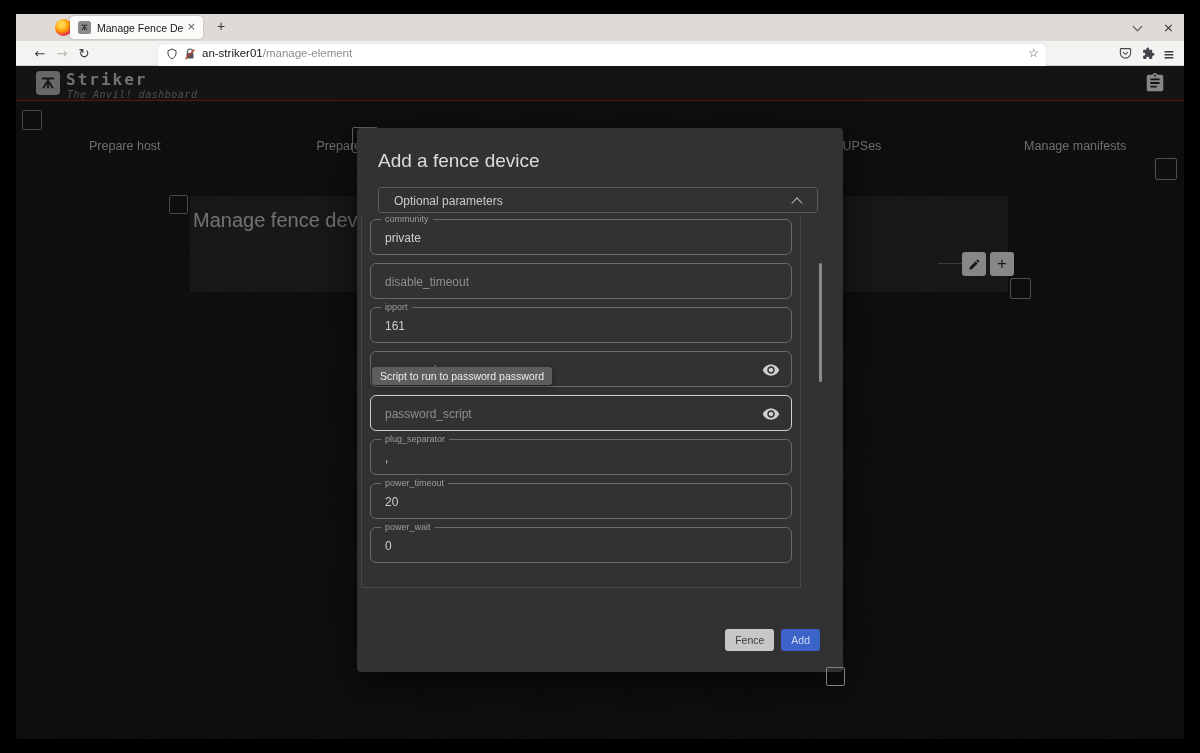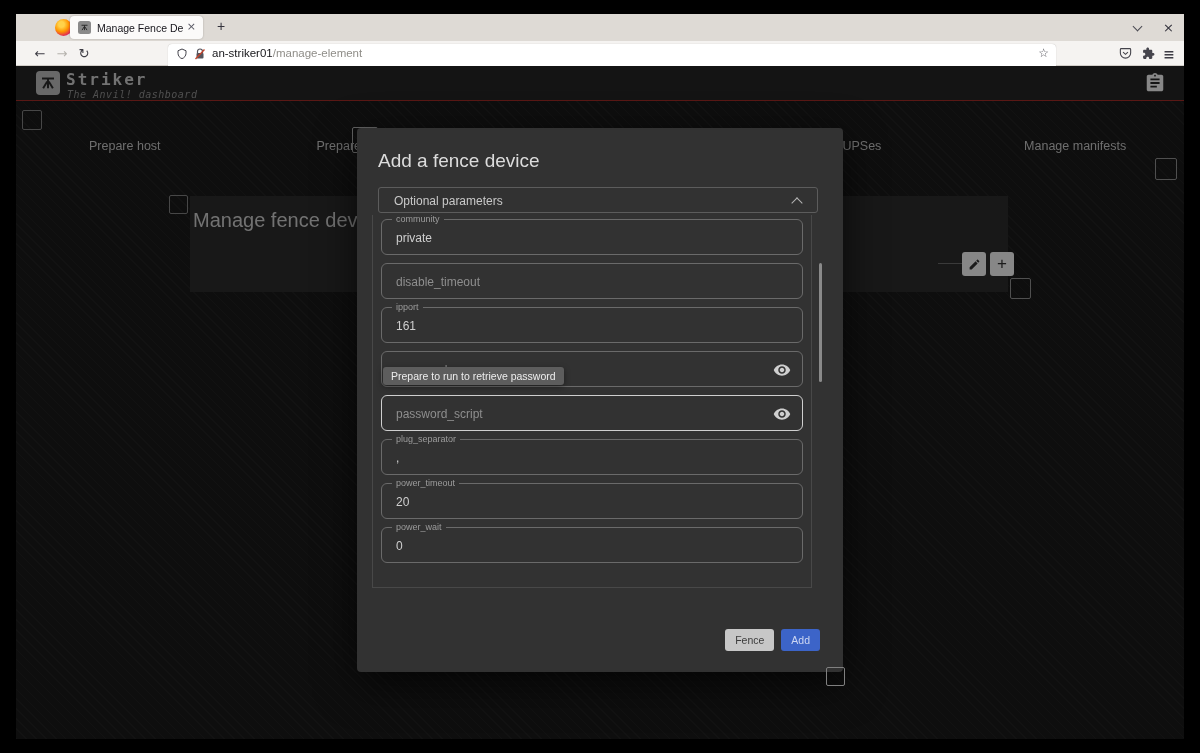--- a/index.html
+++ b/index.html
@@ -26,21 +26,21 @@
   .winctl { position:absolute; right:6px; top:0; height:27px; display:flex; align-items:center; gap:22px; padding-right:4px; }
   .chev-down { width:7px; height:7px; border-right:1.4px solid #4a4a52; border-bottom:1.4px solid #4a4a52;
     transform:rotate(45deg); margin-top:-3px; }
   .wclose { font-size:13px; color:#33323c; font-family:"DejaVu Sans", sans-serif; }
 
   .navbar { position:absolute; left:0; top:27px; width:1168px; height:25px; background:#f5f3f1;
     border-bottom:1px solid #d2cec9; }
   .nav-ic { position:absolute; top:3px; width:20px; height:19px; text-align:center; line-height:19px;
     font-size:13px; color:#3e3d45; font-family:"DejaVu Sans", sans-serif; }
   .nav-ic.dis { color:#b6b3ae; }
-  .urlbar { position:absolute; left:152px; top:3px; width:888px; height:35px; background:#ffffff;
+  .urlbar { position:absolute; left:142px; top:3px; width:888px; height:35px; background:#ffffff;
     border-radius:4px; box-shadow:0 0 1px rgba(0,0,0,.3); }
   .urlbar .shield { position:absolute; left:8px; top:3.5px; }
   .urlbar .lockwrap { position:absolute; left:26px; top:3.5px; }
   .url-text { position:absolute; left:44px; top:3px; font-size:11.5px; color:#16161a; white-space:nowrap; }
   .url-text .path { color:#8f8d88; }
   .url-star { position:absolute; right:7px; top:1.5px; font-size:12px; color:#55545c;
     font-family:"DejaVu Sans", sans-serif; }
   .toolic { position:absolute; top:3px; width:20px; height:19px; display:flex; align-items:center; justify-content:center; }
   .menu-ic { font-size:14px; color:#3e3d45; font-family:"DejaVu Sans", sans-serif; font-weight:bold; }
 
@@ -75,21 +75,21 @@
 
   
   .modal { position:absolute; left:341px; top:62px; width:486px; height:544px; background:#323232;
     border-radius:4px; box-shadow:0 12px 40px rgba(0,0,0,.65); }
   .m-title { position:absolute; left:21px; top:22px; font-size:19px; color:#dcdcdc; }
   .accordion { position:absolute; left:21px; top:59px; width:440px; height:26px;
     border:1px solid #5c5c5c; border-radius:3px; }
   .acc-label { position:absolute; left:15px; top:6px; font-size:12px; color:#c9c9c9; }
   .chev-up { position:absolute; right:16px; top:11px; width:8px; height:8px;
     border-right:1.6px solid #b5b5b5; border-bottom:1.6px solid #b5b5b5; transform:rotate(-135deg); }
-  .fields-box { position:absolute; left:15px; top:87px; width:440px; height:373px;
+  .fields-box { position:absolute; left:4px; top:87px; width:440px; height:373px;
     border:1px solid #484848; border-top:none; overflow:hidden; }
   .field { position:relative; margin:0 auto; margin-top:8px; width:422px; height:36px;
     border:1px solid #6a6a6a; border-radius:6px; }
   .field:first-child { margin-top:4px; }
   .field.focused { border:1px solid #cfcfcf; }
   .f-label { position:absolute; left:10px; top:-6px; font-size:9px; color:#9c9c9c;
     background:#323232; padding:0 4px; line-height:11px; }
   .f-value { position:absolute; left:14px; top:11px; font-size:12px; color:#cfcfcf; }
   .f-value.placeholder { color:#8e8e8e; }
   .f-eye { position:absolute; right:11px; top:9px; width:18px; height:18px; }
@@ -253,21 +253,21 @@
 
   </div>
             <div class="field">
 
     <span class="f-value placeholder">password</span>
     <span class="f-eye">
       <svg width="18" height="18" viewBox="0 0 24 24">
                   <path d="M12 4.5C7 4.5 2.73 7.61 1 12c1.73 4.39 6 7.5 11 7.5s9.27-3.11 11-7.5c-1.73-4.39-6-7.5-11-7.5zM12 17c-2.76 0-5-2.24-5-5s2.24-5 5-5 5 2.24 5 5-2.24 5-5 5zm0-8c-1.66 0-3 1.34-3 3s1.34 3 3 3 3-1.34 3-3-1.34-3-3-3z" fill="#cfcfcf"></path>
                 </svg>
     </span>
-  <div class="f-tooltip">Prepare to run to retrieve password</div>
+  <div class="f-tooltip">Script to run to password password</div>
             </div>
             <div class="field focused">
 
     <span class="f-value placeholder">password_script</span>
     <span class="f-eye">
       <svg width="18" height="18" viewBox="0 0 24 24">
                   <path d="M12 4.5C7 4.5 2.73 7.61 1 12c1.73 4.39 6 7.5 11 7.5s9.27-3.11 11-7.5c-1.73-4.39-6-7.5-11-7.5zM12 17c-2.76 0-5-2.24-5-5s2.24-5 5-5 5 2.24 5 5-2.24 5-5 5zm0-8c-1.66 0-3 1.34-3 3s1.34 3 3 3 3-1.34 3-3-1.34-3-3-3z" fill="#cfcfcf"></path>
                 </svg>
     </span>
   </div>

